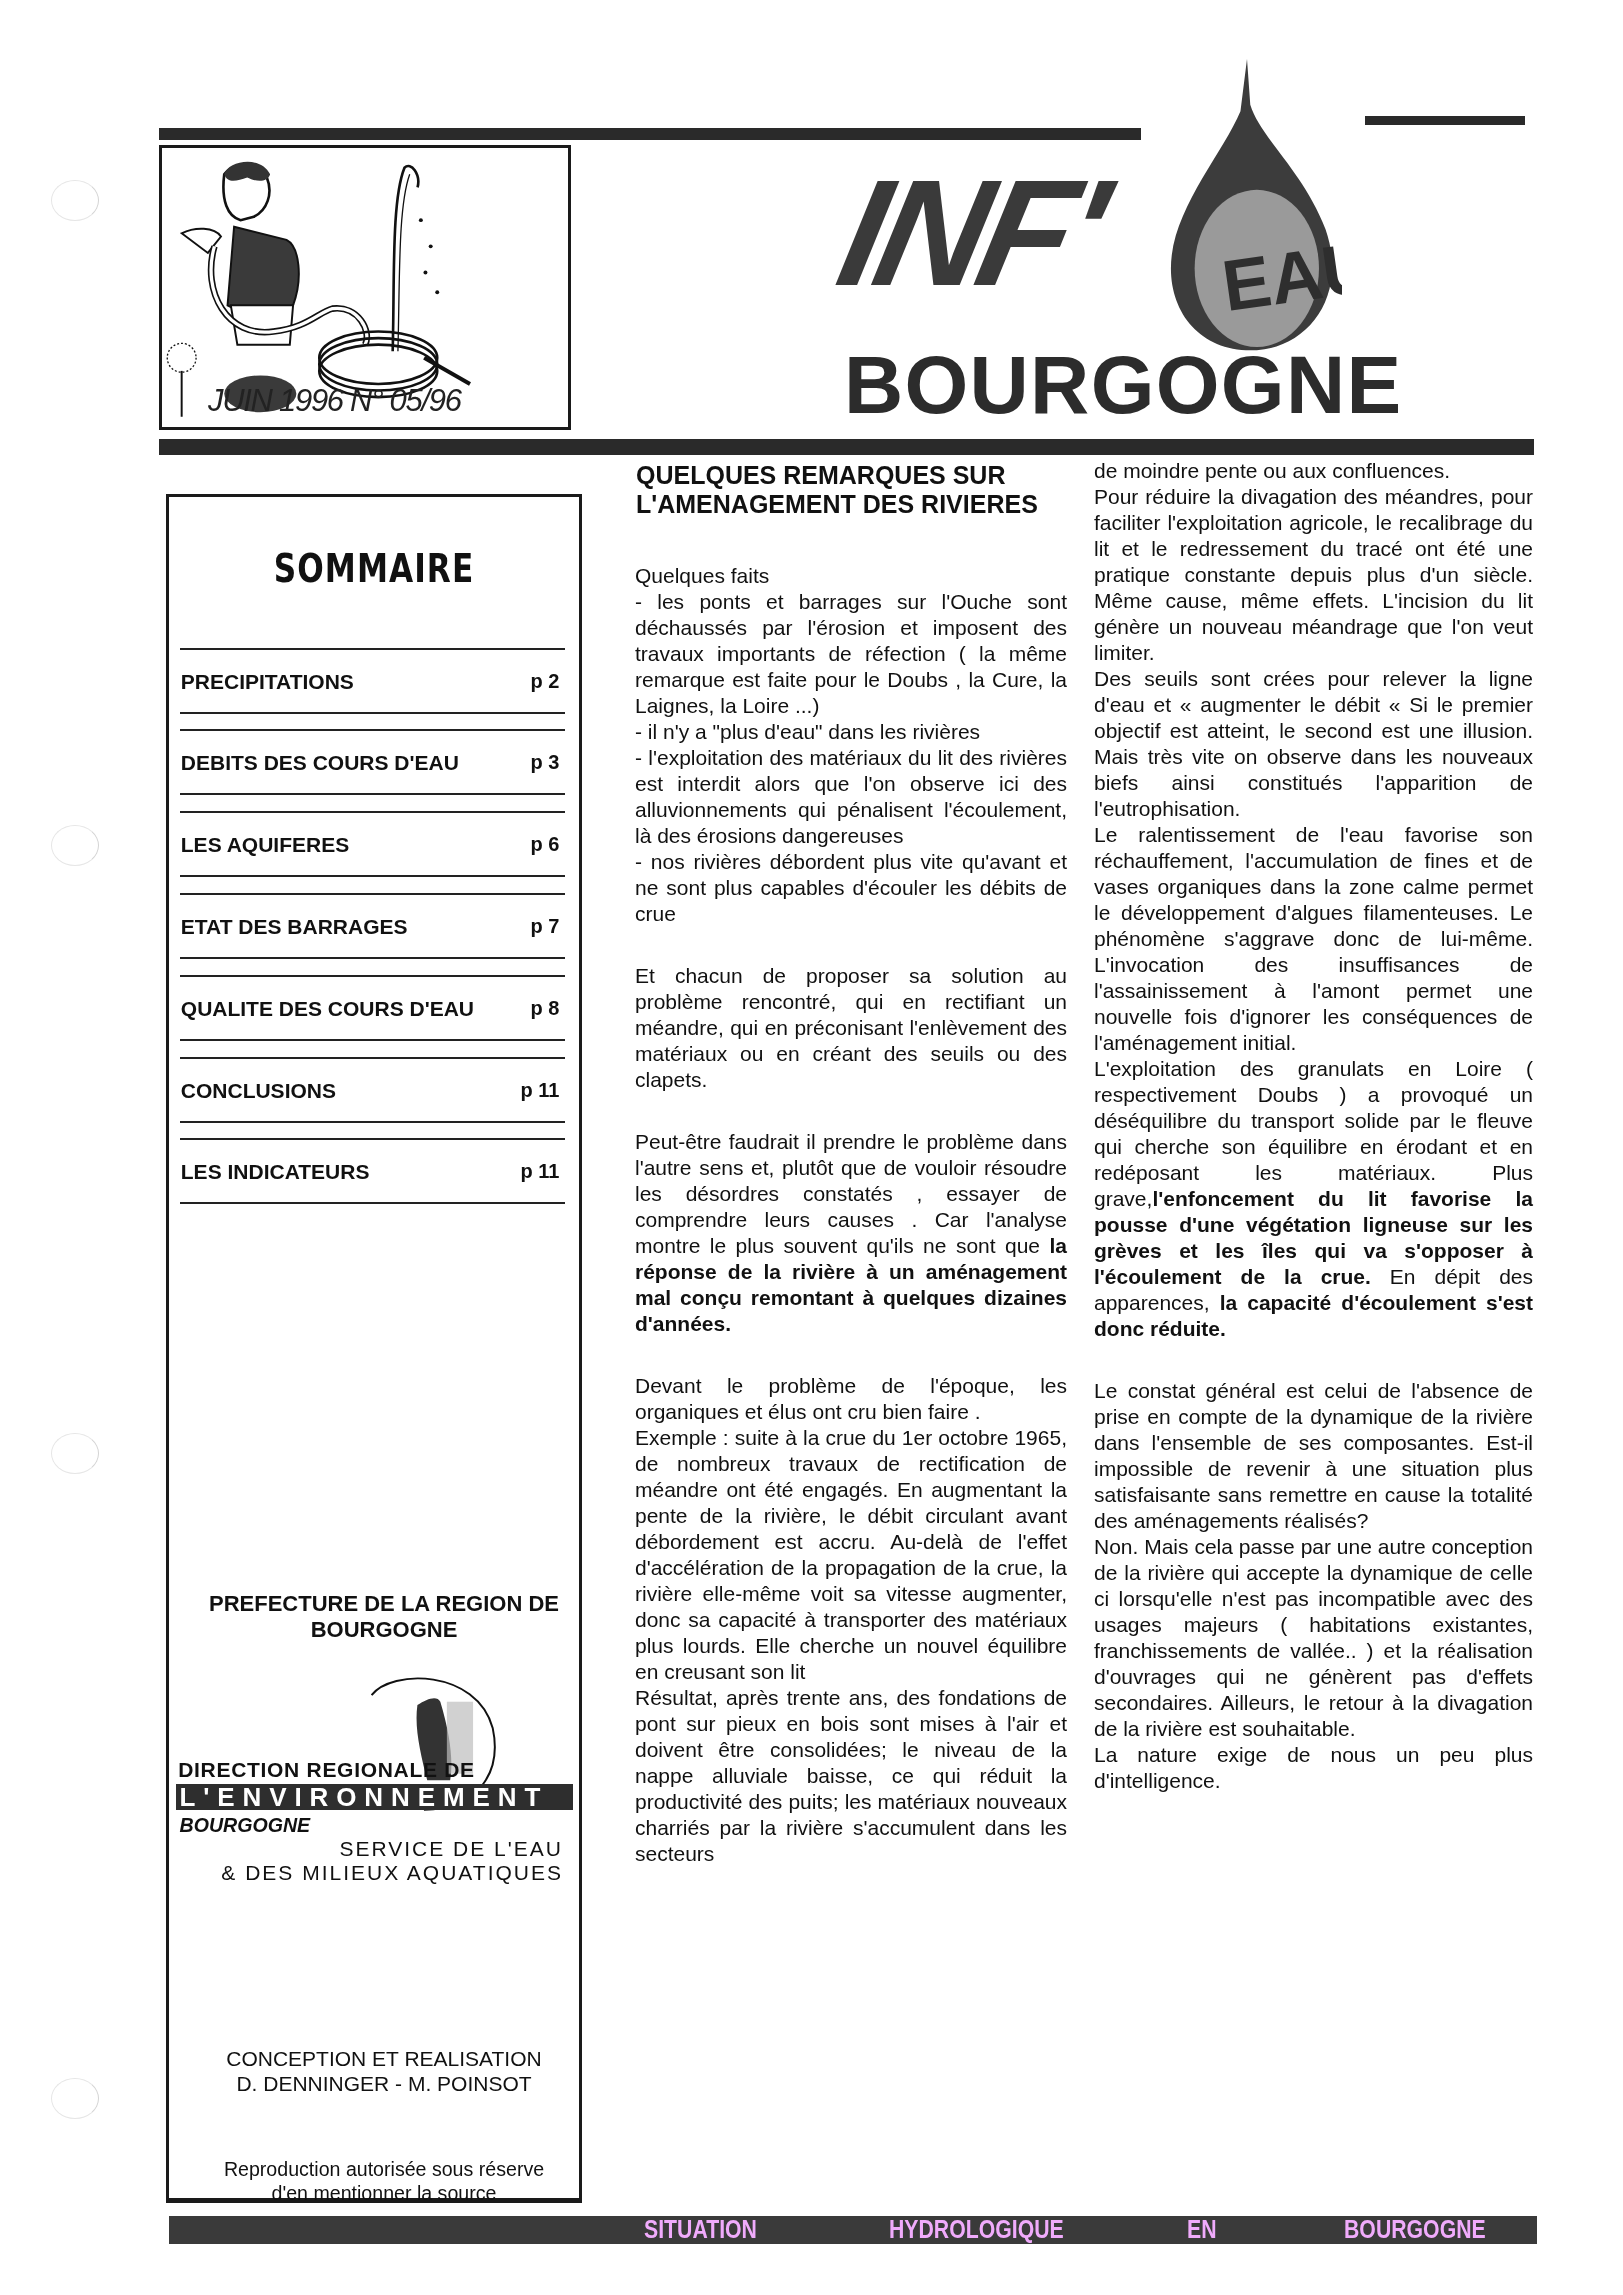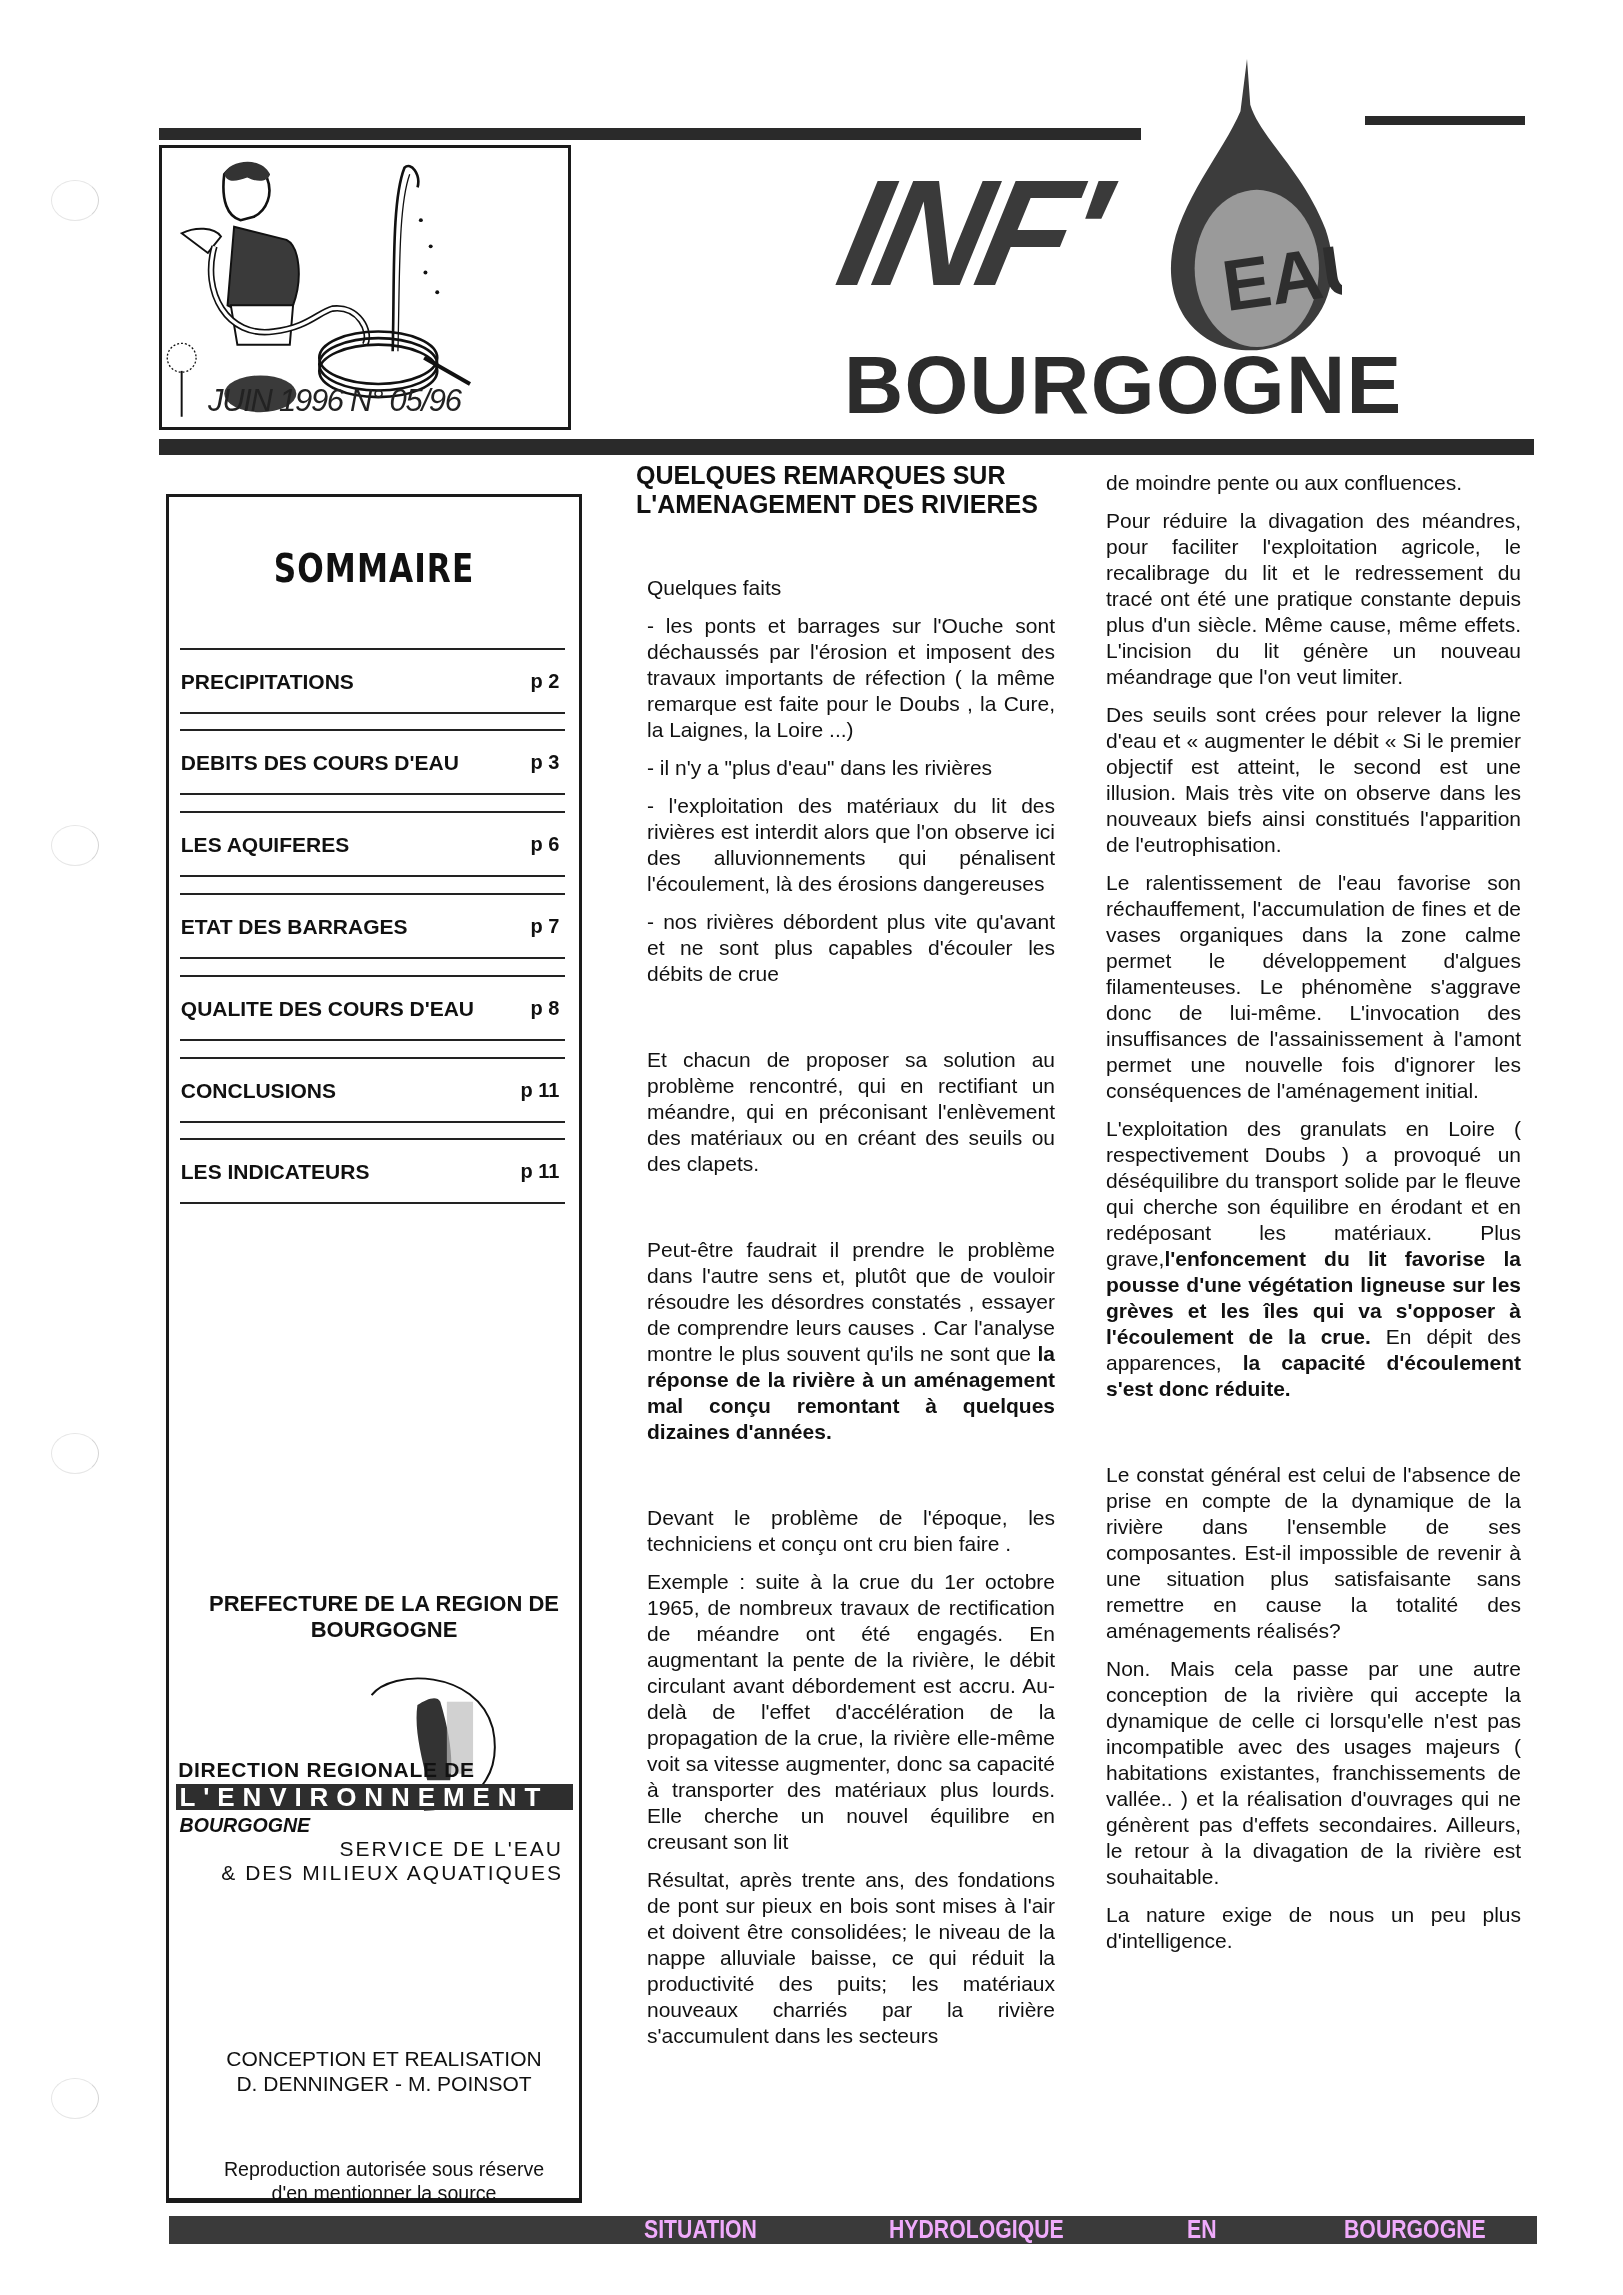--- a/index.html
+++ b/index.html
@@ -37,21 +37,21 @@
   #service { top: 266px; font-size: 21px; letter-spacing: 2px; line-height: 1.15; text-align: right; }
   #address { top: 334px; font-size: 21px; letter-spacing: 1px; line-height: 1.3; }
   #credits { top: 475px; font-size: 21px; line-height: 1.2; }
   #repro { top: 586px; font-size: 19.6px; line-height: 1.25; }
 
   
   .col { position: absolute; font-size: 21px; line-height: 26px; text-align: justify; }
   #col-mid { left: 635px; top: 517px; width: 432px; }
   #col-right { left: 1094px; top: 458px; width: 439px; }
   #article-title { position: absolute; left: 636px; top: 461px; font-weight: bold; font-size: 25px; line-height: 29px; }
-  .para { margin: 12px; }
+  .para { margin: 0; }
   .gap { height: 36px; }
   b { font-weight: bold; }
 
   #footer-banner { left: 169px; top: 2216px; width: 1368px; height: 27.5px; background: #3a3a3a; color: #f0abfc; font-weight: bold; font-size: 25px; line-height: 27.5px; white-space: nowrap; }
   #footer-banner span { position: absolute; top: 0; transform: scaleX(0.85); transform-origin: left; }
 </style>
 </head>
 <body>
 
 <div class="punch" style="left:51px;top:180px;"></div>
@@ -171,21 +171,21 @@
   <p class="para">Quelques faits</p>
   <p class="para">- les ponts et barrages sur l'Ouche sont déchaussés par l'érosion et imposent des travaux importants de réfection ( la même remarque est faite pour le Doubs , la Cure, la Laignes, la Loire ...)</p>
   <p class="para">- il n'y a "plus d'eau" dans les rivières</p>
   <p class="para">- l'exploitation des matériaux du lit des rivières est interdit alors que l'on observe ici des alluvionnements qui pénalisent l'écoulement, là des érosions dangereuses</p>
   <p class="para">- nos rivières débordent plus vite qu'avant et ne sont plus capables d'écouler les débits de crue</p>
   <div class="gap"></div>
   <p class="para">Et chacun de proposer sa solution au problème rencontré, qui en rectifiant un méandre, qui en préconisant l'enlèvement des matériaux ou en créant des seuils ou des clapets.</p>
   <div class="gap"></div>
   <p class="para"><span>Peut-être faudrait il prendre le problème dans l'autre sens et, plutôt que de vouloir résoudre les désordres constatés , essayer de comprendre leurs causes . Car l'analyse montre le plus souvent qu'ils ne sont que </span><b>la réponse de la rivière à un aménagement mal conçu remontant à quelques dizaines d'années.</b></p>
   <div class="gap"></div>
-  <p class="para">Devant le problème de l'époque, les techniciens et conçu ont cru bien faire .</p>
+  <p class="para">Devant le problème de l'époque, les organiques et élus ont cru bien faire .</p>
   <p class="para">Exemple : suite à la crue du 1er octobre 1965, de nombreux travaux de rectification de méandre ont été engagés. En augmentant la pente de la rivière, le débit circulant avant débordement est accru. Au-delà de l'effet d'accélération de la propagation de la crue, la rivière elle-même voit sa vitesse augmenter, donc sa capacité à transporter des matériaux plus lourds. Elle cherche un nouvel équilibre en creusant son lit</p>
   <p class="para">Résultat, après trente ans, des fondations de pont sur pieux en bois sont mises à l'air et doivent être consolidées; le niveau de la nappe alluviale baisse, ce qui réduit la productivité des puits; les matériaux nouveaux charriés par la rivière s'accumulent dans les secteurs</p>
 </div>
 
 <div id="col-right" class="col">
   <p class="para">de moindre pente ou aux confluences.</p>
   <p class="para">Pour réduire la divagation des méandres, pour faciliter l'exploitation agricole, le recalibrage du lit et le redressement du tracé ont été une pratique constante depuis plus d'un siècle. Même cause, même effets. L'incision du lit génère un nouveau méandrage que l'on veut limiter.</p>
   <p class="para">Des seuils sont crées pour relever la ligne d'eau et « augmenter le débit « Si le premier objectif est atteint, le second est une illusion. Mais très vite on observe dans les nouveaux biefs ainsi constitués l'apparition de l'eutrophisation.</p>
   <p class="para">Le ralentissement de l'eau favorise son réchauffement, l'accumulation de fines et de vases organiques dans la zone calme permet le développement d'algues filamenteuses. Le phénomène s'aggrave donc de lui-même. L'invocation des insuffisances de l'assainissement à l'amont permet une nouvelle fois d'ignorer les conséquences de l'aménagement initial.</p>
   <p class="para"><span>L'exploitation des granulats en Loire ( respectivement Doubs ) a provoqué un déséquilibre du transport solide par le fleuve qui cherche son équilibre en érodant et en redéposant les matériaux. Plus grave,</span><b>l'enfoncement du lit favorise la pousse d'une végétation ligneuse sur les grèves et les îles qui va s'opposer à l'écoulement de la crue.</b><span> En dépit des apparences, </span><b>la capacité d'écoulement s'est donc réduite.</b></p>

